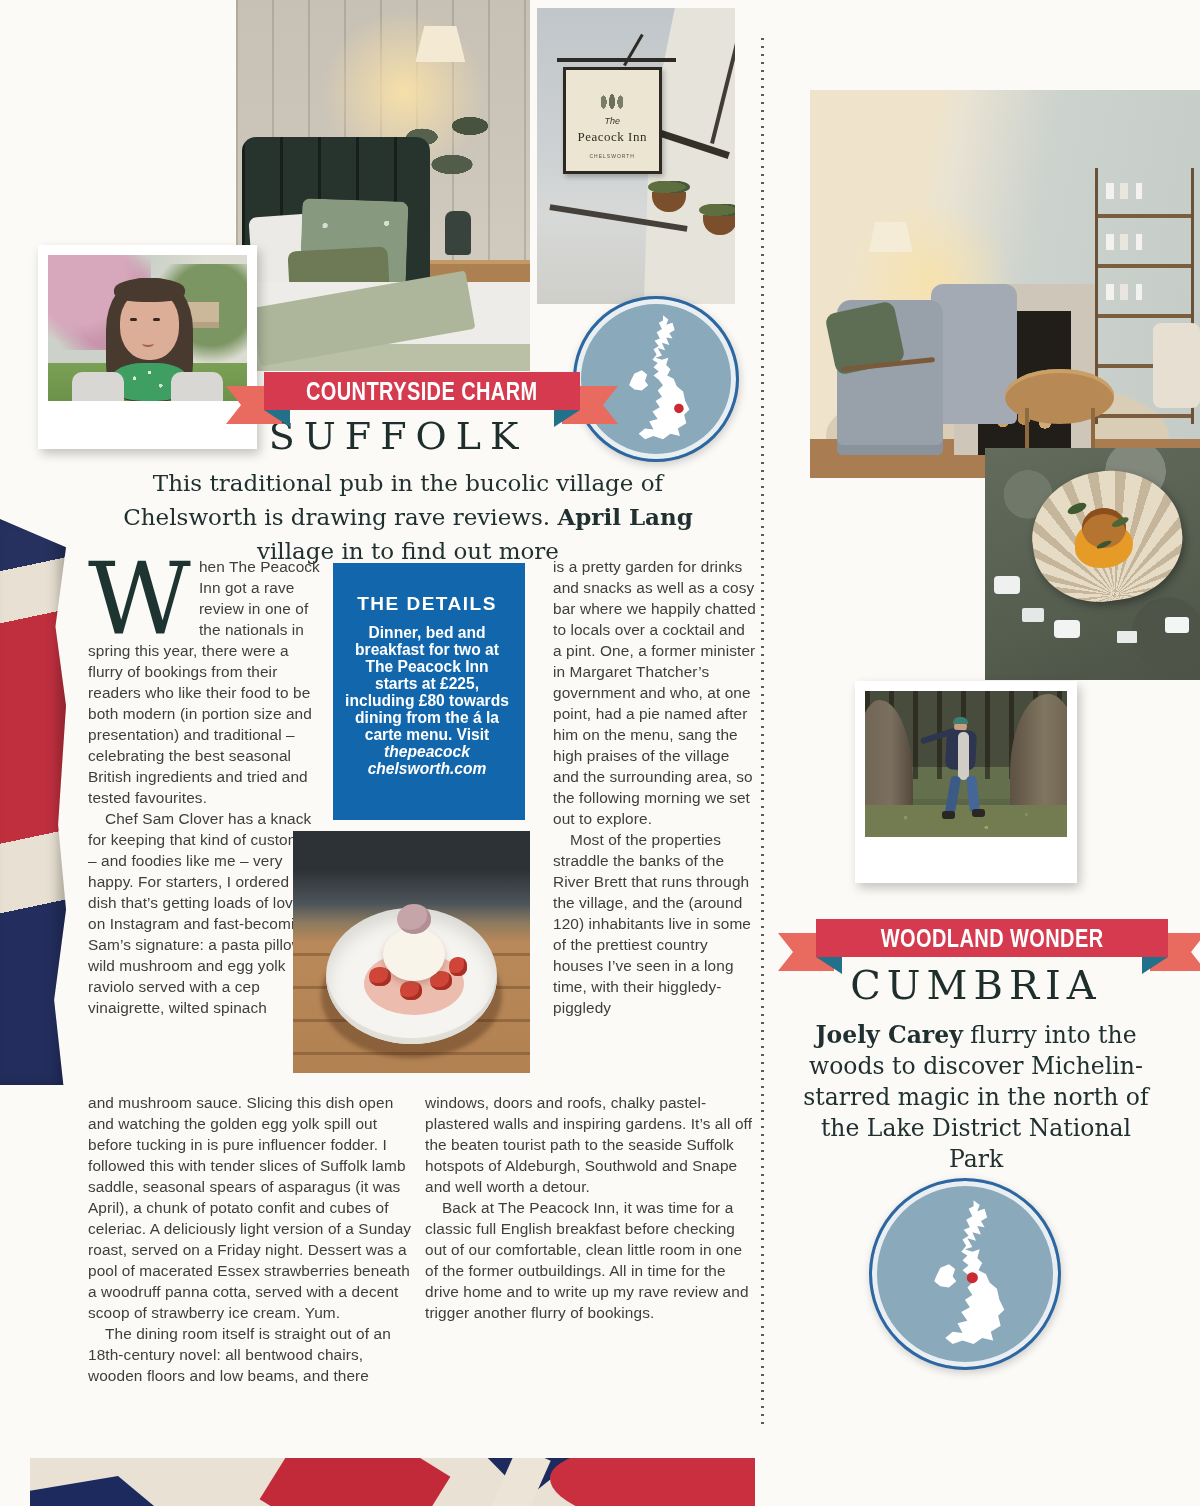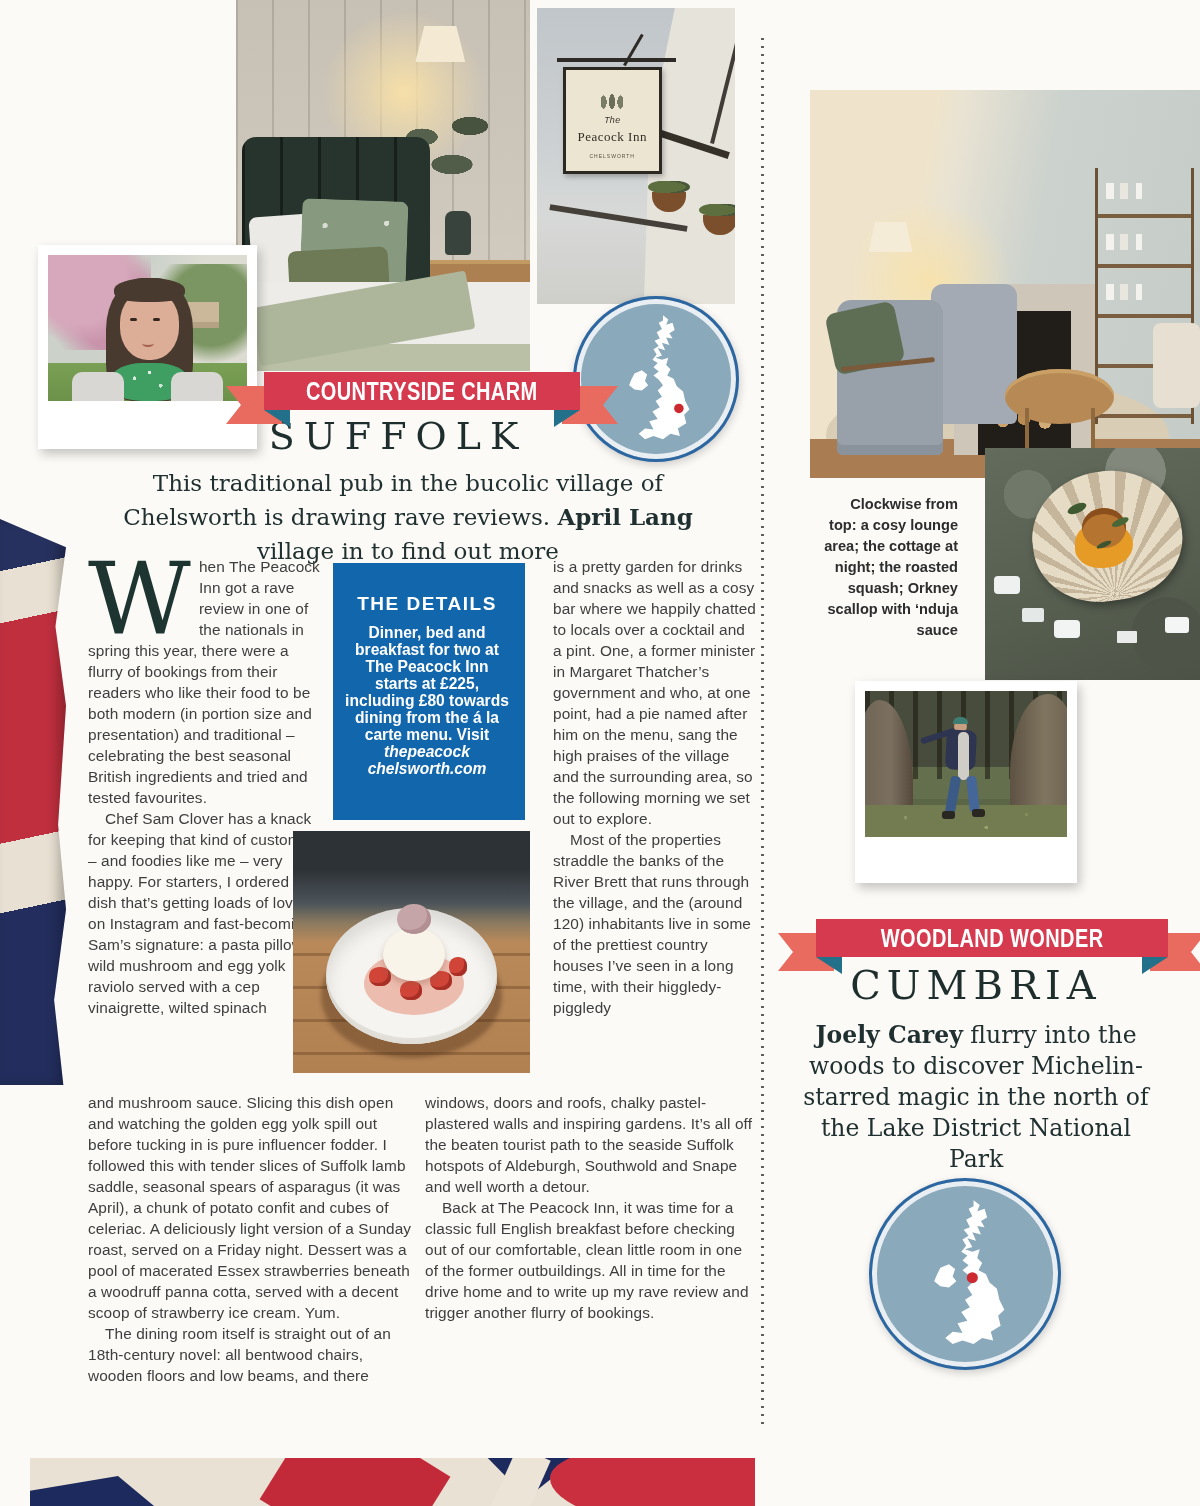--- a/index.html
+++ b/index.html
@@ -84,21 +84,21 @@
   .ps-beam2{right:2%;top:44%;width:46%;height:7px;background:#353129;transform:rotate(18deg);}
   .ps-eave{left:6%;top:70%;width:70%;height:6px;background:#45413a;transform:rotate(9deg);}
   .ps-bracket-v{left:48%;top:8%;width:3px;height:12%;background:#2e2b26;transform:rotate(30deg);}
   .ps-bracket-h{left:10%;top:17%;width:60%;height:4px;background:#2e2b26;}
   .ps-board{left:13%;top:20%;width:50%;height:36%;background:#ece5d2;border:3px solid #2c2822;
             box-shadow:2px 3px 5px rgba(0,0,0,.25);text-align:center;box-sizing:border-box;}
   .ps-motif{position:absolute;left:50%;top:16%;width:30px;height:26px;transform:translateX(-50%);
      background:radial-gradient(ellipse 5px 12px at 50% 60%,#6b6f5a 60%,transparent 61%),
        radial-gradient(ellipse 5px 11px at 22% 62%,#7a7e66 60%,transparent 61%),
        radial-gradient(ellipse 5px 11px at 78% 62%,#7a7e66 60%,transparent 61%);}
-  .ps-t1{position:absolute;left:0;right:0;top:46%;font-family:Liberation Mono, monospace;font-style:italic;
+  .ps-t1{position:absolute;left:0;right:0;top:46%;font-family:Liberation Sans, sans-serif;font-style:italic;
          font-size:9px;color:#3a352d;}
   .ps-t2{position:absolute;left:0;right:0;top:58%;font-family:"Liberation Serif",serif;
          font-size:13px;color:#322d26;letter-spacing:.5px;}
   .ps-t3{position:absolute;left:0;right:0;top:82%;font-size:5px;letter-spacing:1px;color:#55503f;}
   .ps-basket{width:34px;height:20px;background:#7b4f2c;border-radius:0 0 16px 16px;}
   .ps-basket:before{content:"";position:absolute;left:-4px;top:-12px;width:42px;height:14px;border-radius:50%;
      background:radial-gradient(ellipse at 30% 50%,#5d6e3f 60%,transparent 61%),
                 radial-gradient(ellipse at 70% 50%,#49583a 60%,transparent 61%);}
 
   
@@ -366,21 +366,20 @@
     <div class="pel lg-chair2"></div>
     <div class="pel lg-chair1"></div>
     <div class="pel lg-throw"></div>
     <div class="pel lg-arm" style="left:8%;top:70%;width:24%;transform:rotate(-6deg);"></div>
     <div class="pel lg-table"></div>
     <div class="pel lg-tleg" style="left:55%;top:82%;"></div>
     <div class="pel lg-tleg" style="left:72%;top:82%;"></div>
     <div class="pel lg-chairR"></div>
   </div>
 
-  <p class="abs cap" style="left:820px;top:494px;width:138px;text-align:right;line-height:21px;">Clockwise from top: a cosy lounge area; the cottage at night; the roasted squash; Orkney scallop with ‘nduja sauce</p>
 
   <div class="photo scallop" style="left:985px;top:448px;width:215px;height:232px;">
     <div class="pel sc-ice"></div>
     <div class="pel sc-shell"></div>
     <div class="pel sc-sauce"></div>
     <div class="pel sc-meat"></div>
     <div class="pel sc-herb"></div>
   </div>
 
   <div class="polaroid" style="left:855px;top:681px;width:222px;height:202px;">

